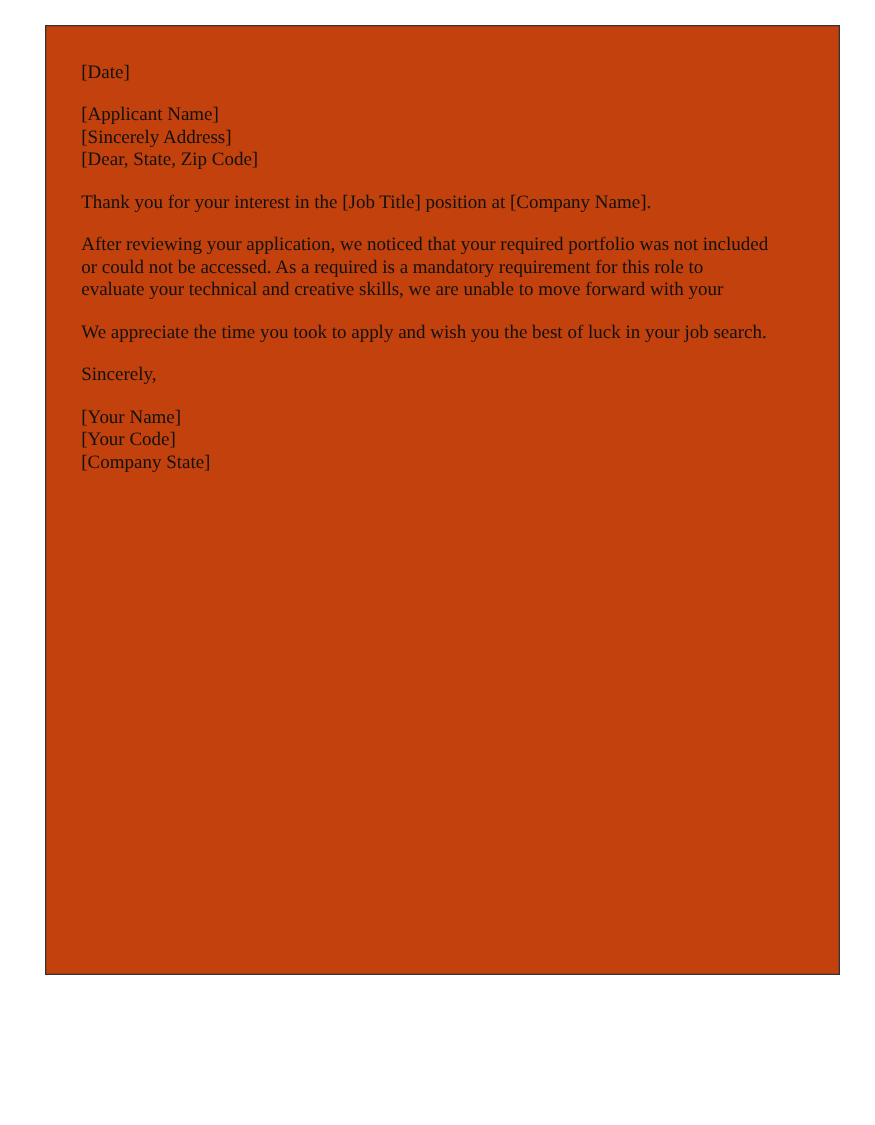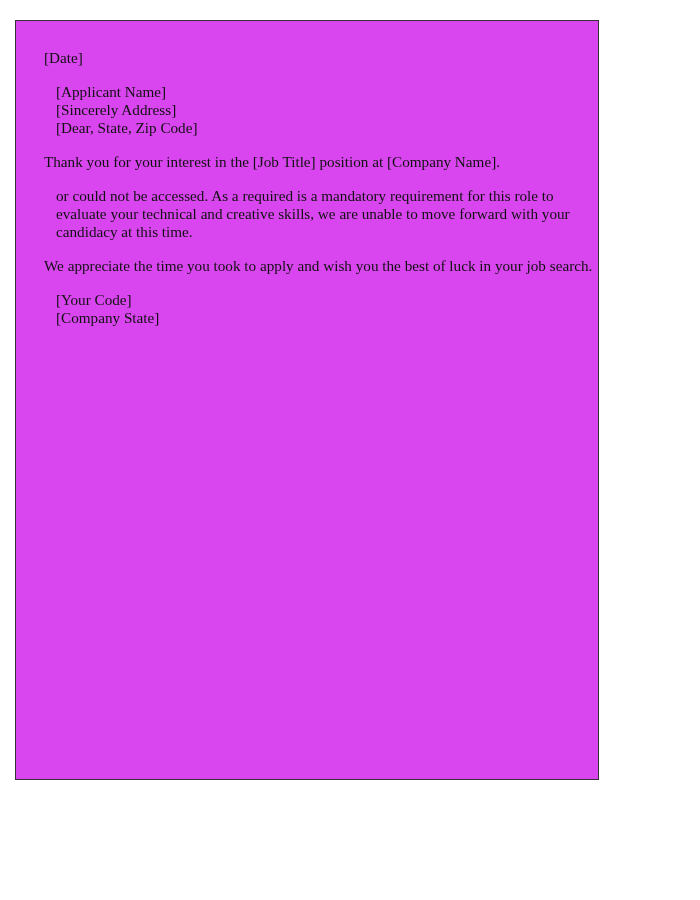--- a/index.html
+++ b/index.html
@@ -10,60 +10,62 @@
     height: 900px;
   }
   body {
     font-family: "Liberation Serif", "DejaVu Serif", serif;
     color: #111111;
     font-size: 15.2px;
     line-height: 18px;
   }
   .page {
     position: absolute;
-    left: 15px;
+    left: 36px;
     top: 20px;
-    width: 584px;
+    width: 636px;
     height: 760px;
     border: 1px solid #333333;
     box-sizing: border-box;
-    background: #d946ef;
+    background: #c2410c;
   }
   .content {
     position: absolute;
     left: 28px;
     top: 28px;
     width: 590px;
   }
   .para { margin: 0 0 16px 0; }
-  .line { display: block; white-space: nowrap; margin-left: 12px; }
+  .line { display: block; white-space: nowrap; }
 </style>
 </head>
 <body>
 
 <div class="page">
   <div class="content">
     <p class="para">[Date]</p>
 
     <p class="para">
       <span class="line">[Applicant Name]</span>
       <span class="line">[Sincerely Address]</span>
       <span class="line">[Dear, State, Zip Code]</span>
     </p>
 
 
     <p class="para">Thank you for your interest in the [Job Title] position at [Company Name].</p>
 
     <p class="para">
+      <span class="line">After reviewing your application, we noticed that your required portfolio was not included</span>
       <span class="line">or could not be accessed. As a required is a mandatory requirement for this role to</span>
       <span class="line">evaluate your technical and creative skills, we are unable to move forward with your</span>
-      <span class="line">candidacy at this time.</span>
     </p>
 
     <p class="para">We appreciate the time you took to apply and wish you the best of luck in your job search.</p>
 
+    <p class="para">Sincerely,</p>
 
     <p class="para">
+      <span class="line">[Your Name]</span>
       <span class="line">[Your Code]</span>
       <span class="line">[Company State]</span>
     </p>
   </div>
 </div>
 
 </body></html>

